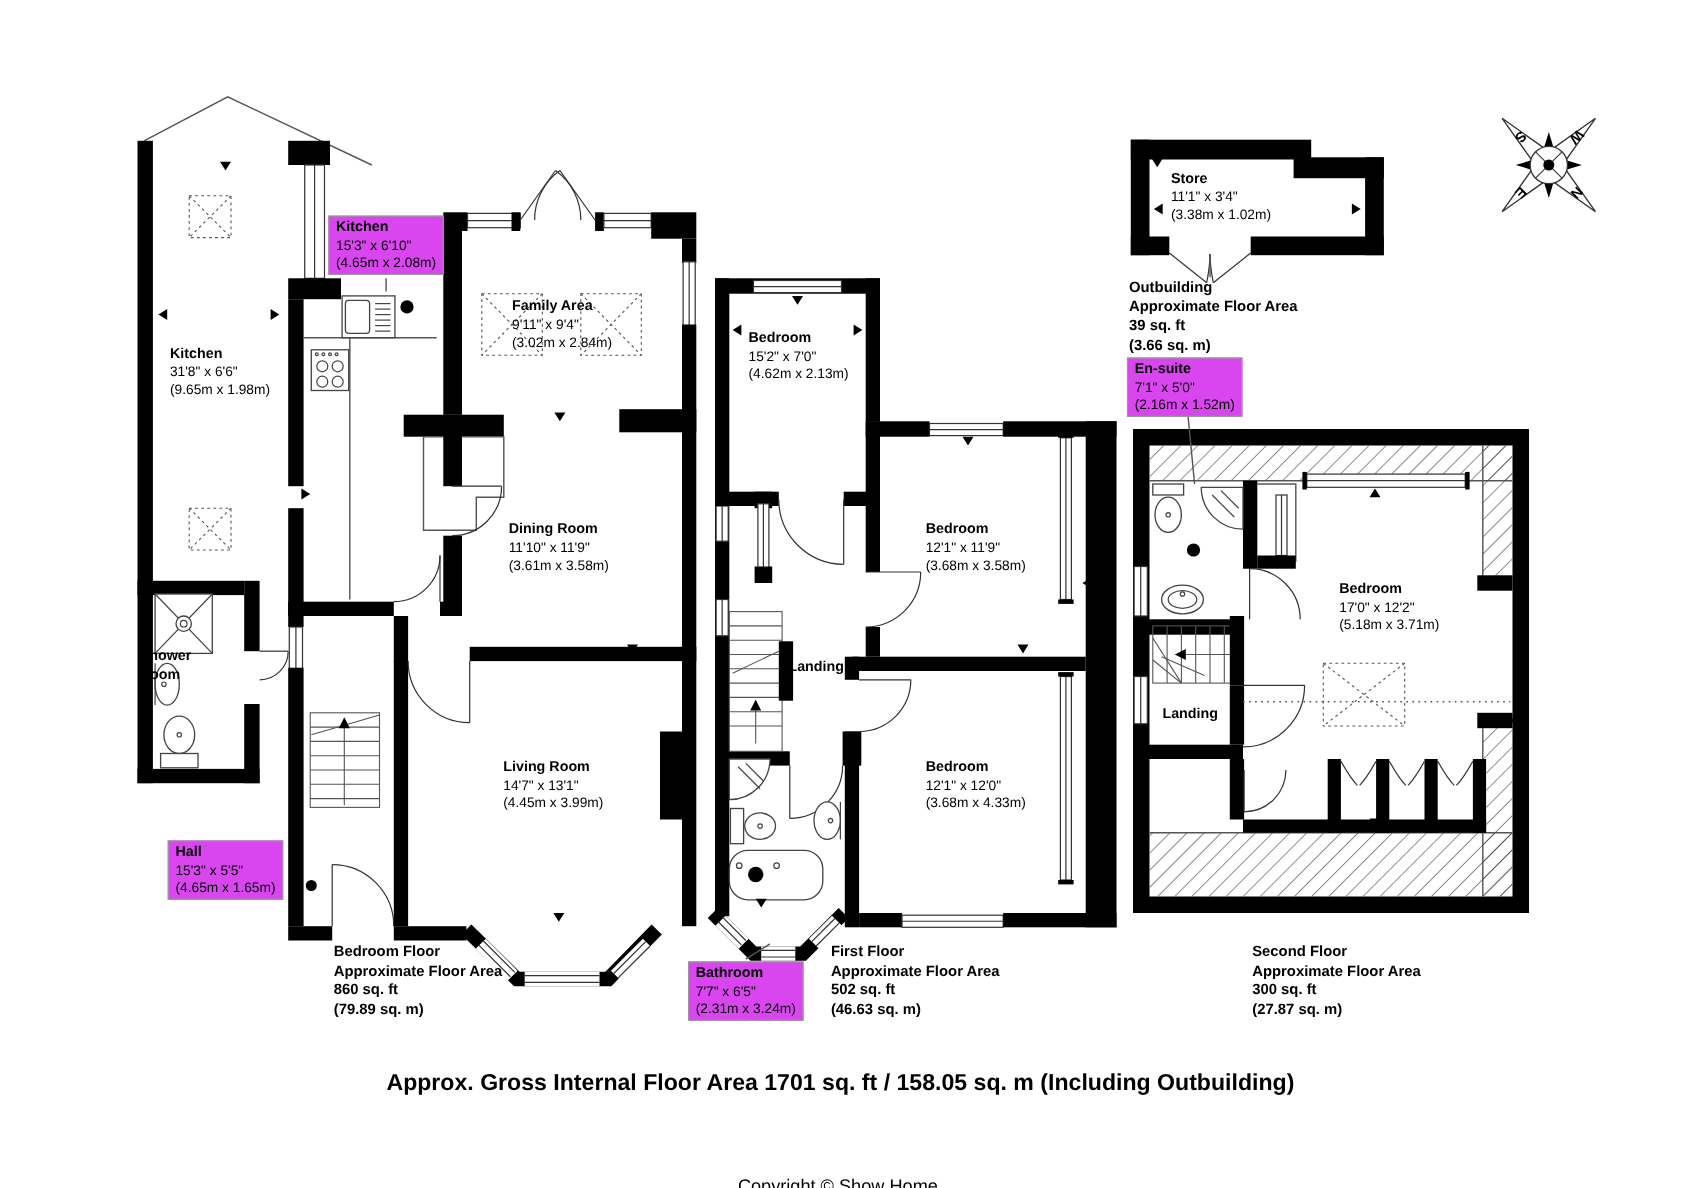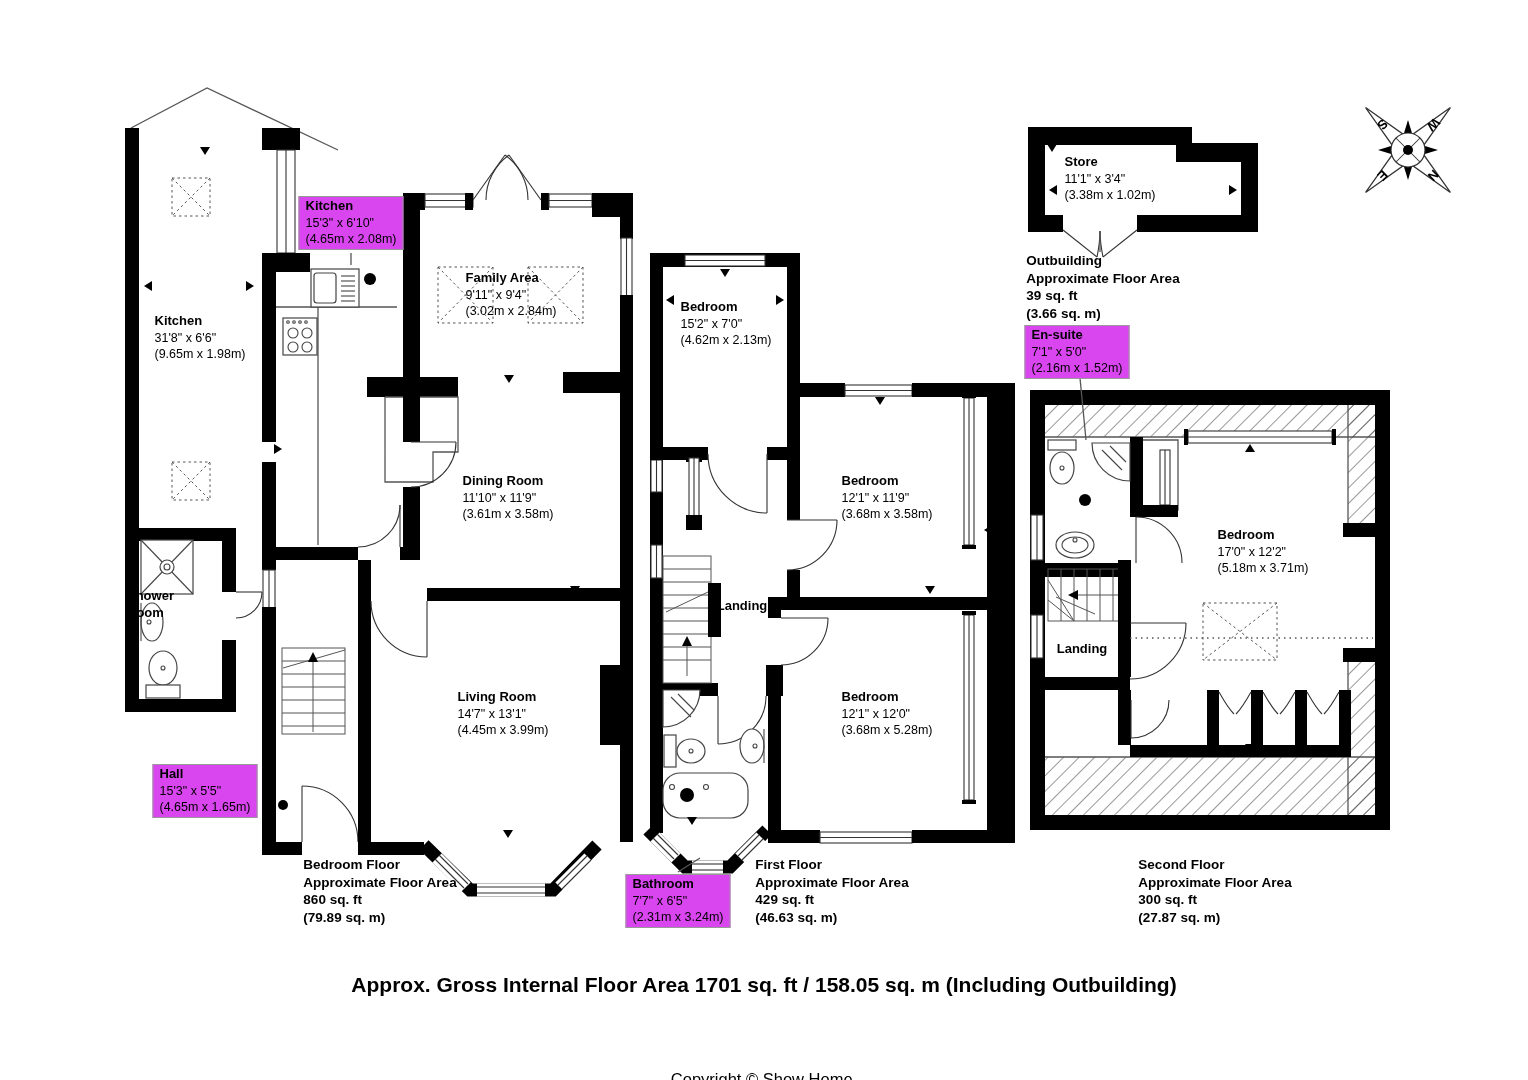--- a/index.html
+++ b/index.html
@@ -520,21 +520,21 @@
   <span class="dim">(4.62m x 2.13m)</span>
 </div>
 <div class="room-label" style="left:887px;top:473px">
   <span class="nm">Bedroom</span>
   <span class="dim">12'1" x 11'9"</span>
   <span class="dim">(3.68m x 3.58m)</span>
 </div>
 <div class="room-label" style="left:887px;top:689px">
   <span class="nm">Bedroom</span>
   <span class="dim">12'1" x 12'0"</span>
-  <span class="dim">(3.68m x 5.28m)</span>
+  <span class="dim">(3.68m x 4.33m)</span>
 </div>
 <div class="room-label" style="left:742px;top:598px">
   <span class="nm">Landing</span>
 </div>
 <div class="room-label boxed" style="left:678px;top:874px">
   <span class="nm">Bathroom</span>
   <span class="dim">7'7" x 6'5"</span>
   <span class="dim">(2.31m x 3.24m)</span>
 </div>
 <div class="room-label boxed" style="left:1077px;top:325px">
@@ -558,21 +558,21 @@
 
 <div class="floor-footer" style="left:380px;top:856px">
   <span>Bedroom Floor</span>
   <span>Approximate Floor Area</span>
   <span>860 sq. ft</span>
   <span>(79.89 sq. m)</span>
 </div>
 <div class="floor-footer" style="left:832px;top:856px">
   <span>First Floor</span>
   <span>Approximate Floor Area</span>
-  <span>429 sq. ft</span>
+  <span>502 sq. ft</span>
   <span>(46.63 sq. m)</span>
 </div>
 <div class="floor-footer" style="left:1215px;top:856px">
   <span>Second Floor</span>
   <span>Approximate Floor Area</span>
   <span>300 sq. ft</span>
   <span>(27.87 sq. m)</span>
 </div>
 <div class="floor-footer" style="left:1103px;top:252px">
   <span>Outbuilding</span>

